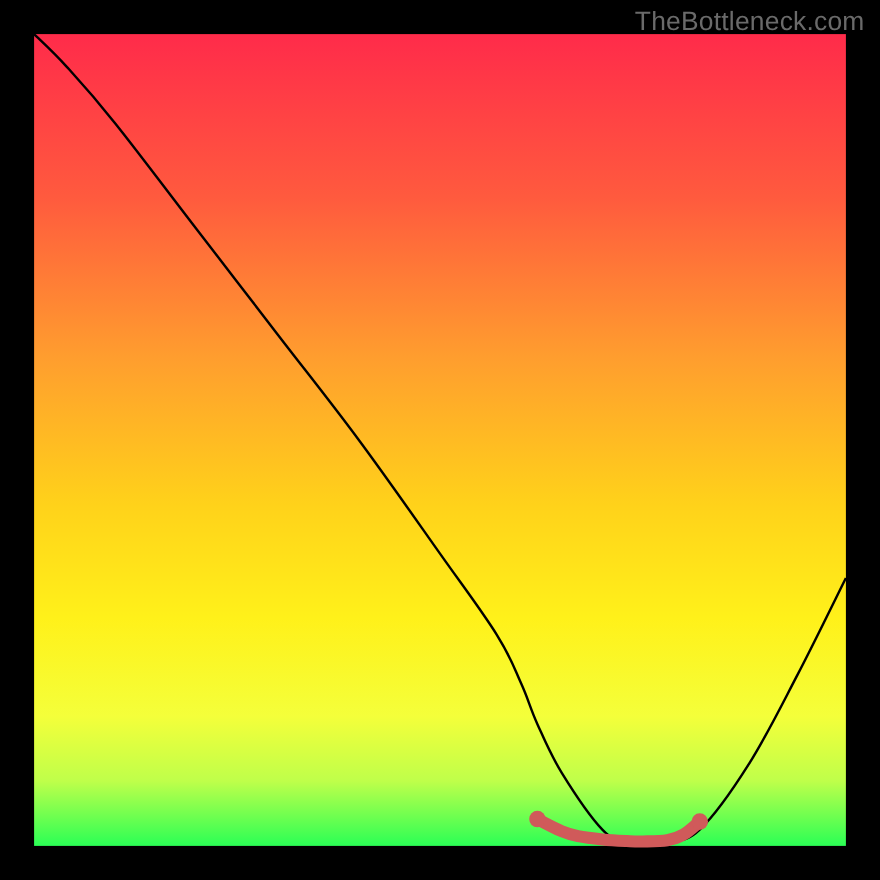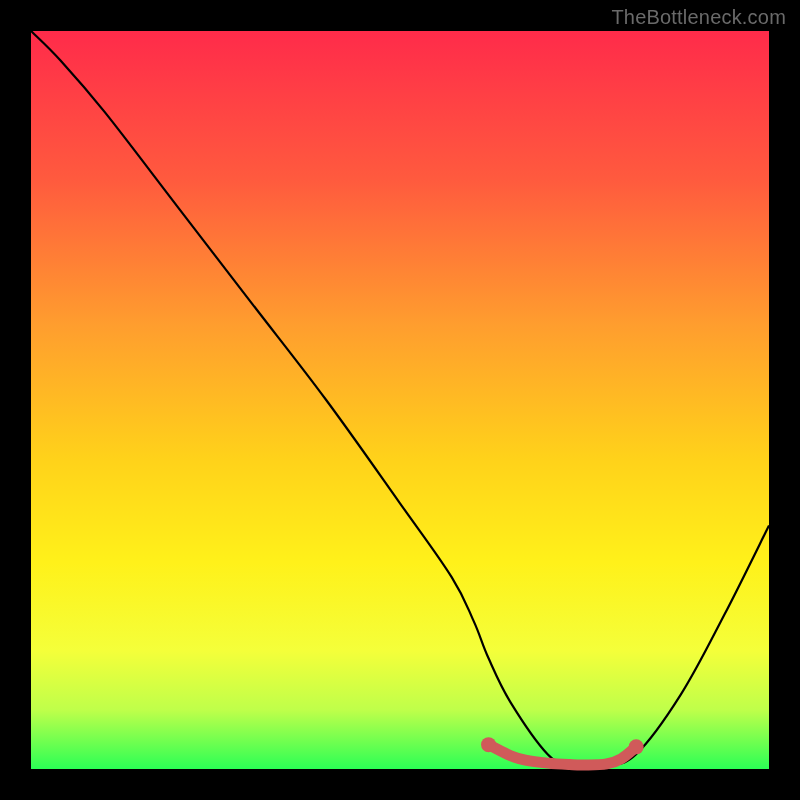--- a/index.html
+++ b/index.html
@@ -17,21 +17,21 @@
     top: 0;
     width: 800px;
     height: 800px;
     background: #000;
   }
   .watermark {
     position: absolute;
     top: 6px;
     right: 14px;
     color: #6a6a6a;
-    font-size: 20px;
+    font-size: 24px;
     font-weight: 500;
     letter-spacing: 0.2px;
     z-index: 50;
   }
   svg {
     position: absolute;
     left: 0;
     top: 0;
   }
 </style>

